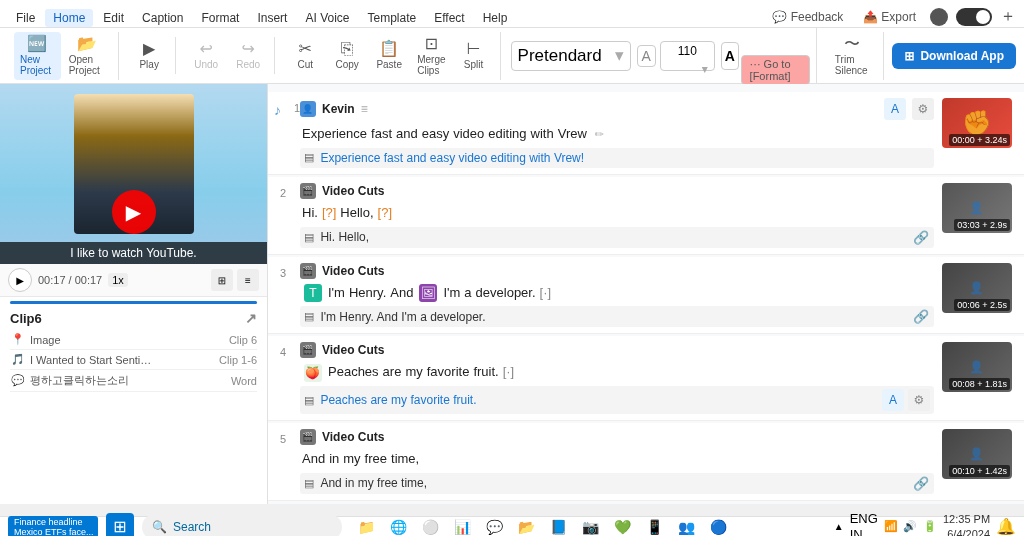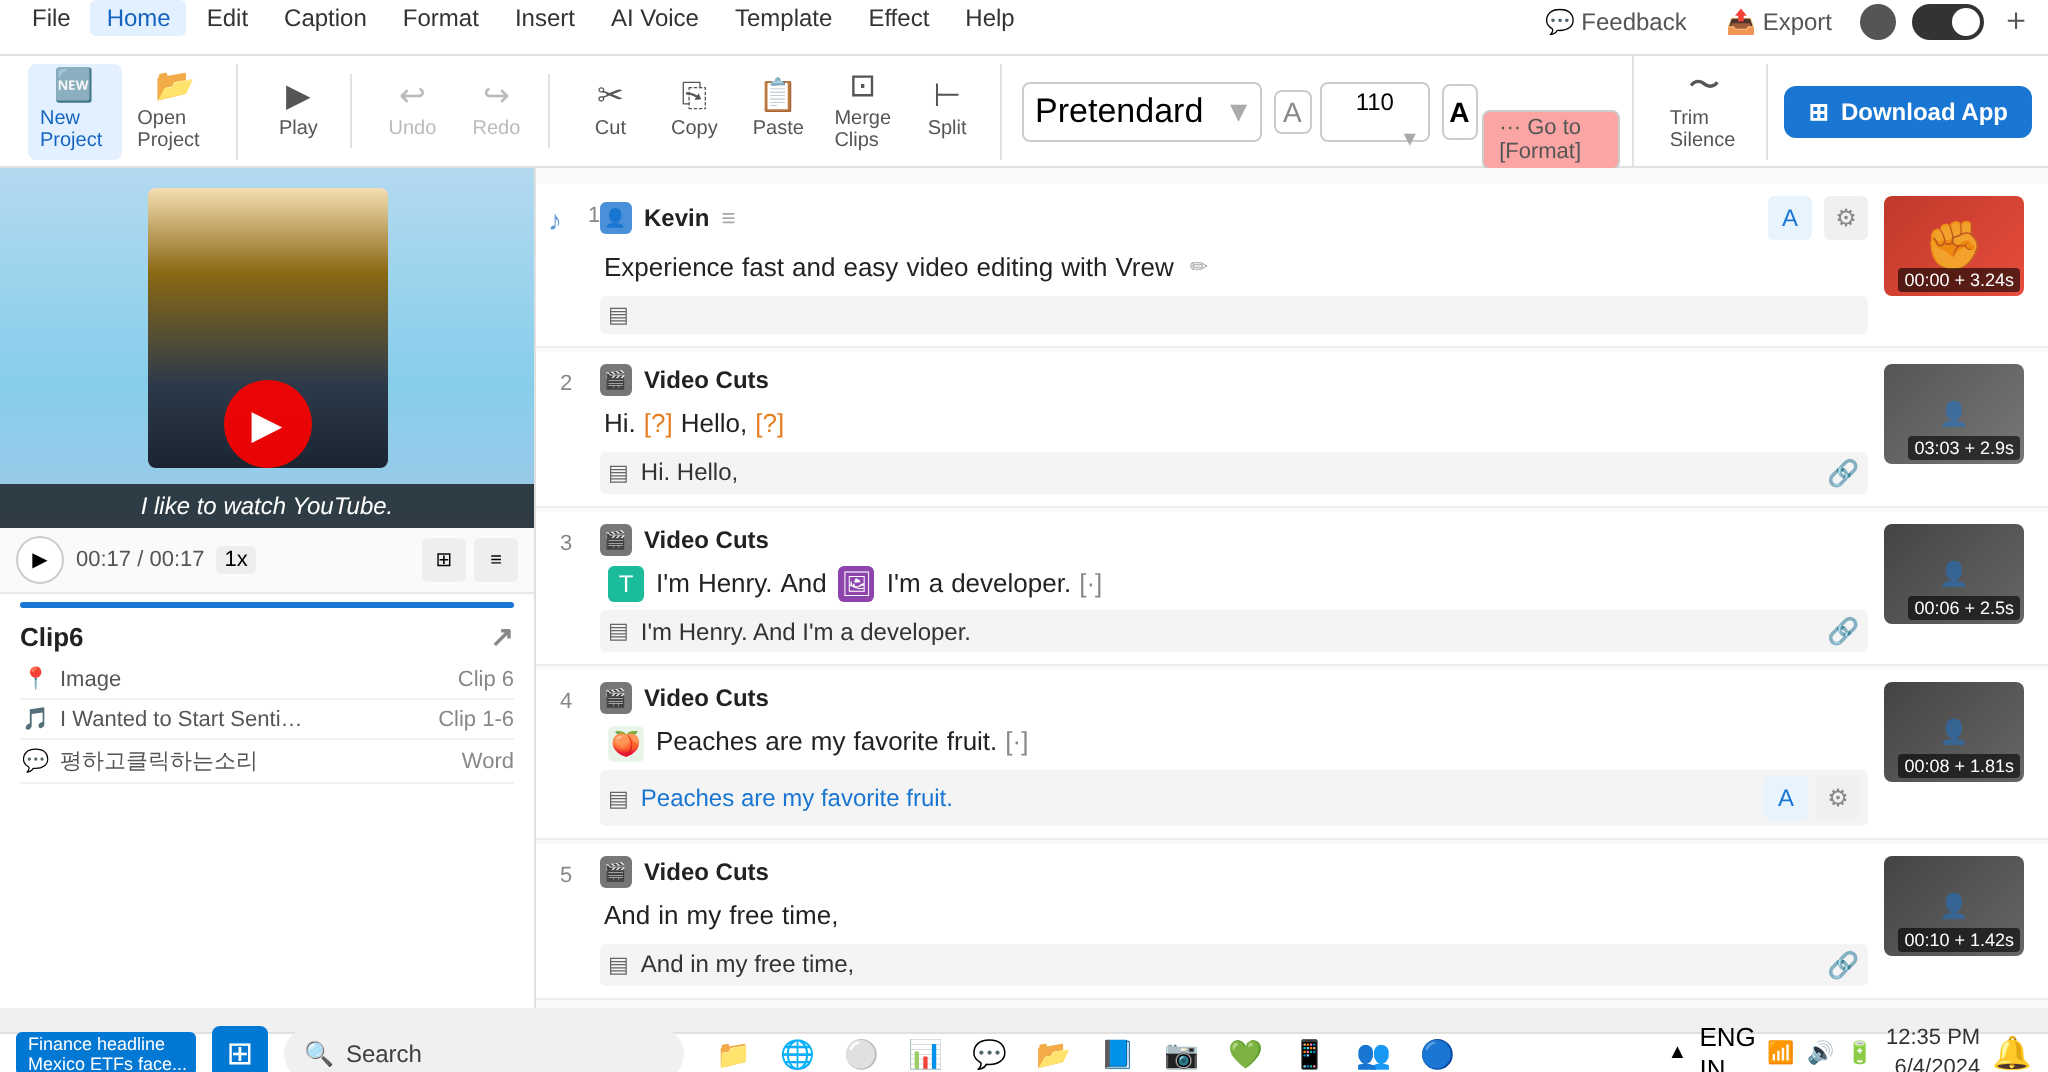--- a/index.html
+++ b/index.html
@@ -1,19 +1,19 @@
 <!DOCTYPE html>
 <html><head>
   <meta charset="utf-8">
   <style>
     * { margin: 0; padding: 0; box-sizing: border-box; }
     body { font-family: 'Segoe UI', Arial, sans-serif; font-size: 12px; background: #f0f0f0; width: 1024px; height: 536px; overflow: hidden; }
 
     
-    .menu-bar { display: flex; align-items: flex-start; background: #fff; border-bottom: 1px solid #e0e0e0; height: 28px; padding: 0 8px; gap: 2px; }
+    .menu-bar { display: flex; align-items: flex-end; background: #fff; border-bottom: 1px solid #e0e0e0; height: 28px; padding: 0 8px; gap: 2px; }
     .menu-item { padding: 2px 8px; font-size: 12px; color: #333; cursor: pointer; border-radius: 3px; }
     .menu-item.active { background: #e3f0ff; color: #1565c0; }
     .menu-spacer { flex: 1; }
     .menu-right { display: flex; align-items: center; gap: 8px; font-size: 12px; color: #555; }
     .menu-right-btn { display: flex; align-items: center; gap: 3px; cursor: pointer; padding: 2px 6px; border-radius: 3px; }
     .theme-toggle { display: flex; align-items: center; background: #333; border-radius: 10px; padding: 1px; width: 36px; height: 18px; position: relative; cursor: pointer; }
     .theme-toggle-circle { width: 14px; height: 14px; background: #fff; border-radius: 50%; position: absolute; right: 2px; }
 
     
     .toolbar { display: flex; align-items: center; background: #fff; border-bottom: 1px solid #e0e0e0; height: 56px; padding: 0 8px; gap: 4px; }
@@ -32,21 +32,21 @@
 
     
     .main { display: flex; height: calc(536px - 28px - 56px - 32px); }
 
     
     .left-panel { width: 268px; min-width: 268px; background: #fff; border-right: 1px solid #e0e0e0; display: flex; flex-direction: column; }
     .video-preview { width: 100%; height: 180px; background: #87CEEB; position: relative; overflow: hidden; }
     .video-preview-content { width: 100%; height: 100%; background: linear-gradient(180deg, #b3d9f0 0%, #87CEEB 60%, #a0c8e8 100%); display: flex; align-items: center; justify-content: center; position: relative; }
     .video-person { width: 120px; height: 140px; background: linear-gradient(180deg, #f5deb3 0%, #8B6914 30%, #2d3a4a 70%, #1a2530 100%); border-radius: 4px; position: absolute; top: 10px; left: 50%; transform: translateX(-50%); }
     .youtube-badge { position: absolute; bottom: 30px; left: 50%; transform: translateX(-50%); background: rgba(255,0,0,0.9); border-radius: 50%; width: 44px; height: 44px; display: flex; align-items: center; justify-content: center; color: white; font-size: 20px; }
-    .subtitle-bar { position: absolute; bottom: 0; left: 0; right: 0; background: rgba(0,0,0,0.7); color: #fff; text-align: center; padding: 4px; font-size: 12px; font-style: italic; }
+    .subtitle-bar { position: absolute; bottom: 0; left: 0; right: 0; background: rgba(0,0,0,0.7); color: #fff; text-align: center; padding: 4px; font-size: 12px; }
     .playback-bar { display: flex; align-items: center; padding: 4px 8px; gap: 6px; background: #fafafa; border-bottom: 1px solid #e8e8e8; }
     .play-btn { width: 24px; height: 24px; background: #fff; border: 1px solid #ccc; border-radius: 50%; display: flex; align-items: center; justify-content: center; cursor: pointer; font-size: 10px; }
     .time-display { font-size: 11px; color: #555; }
     .speed-btn { font-size: 11px; background: #eee; border-radius: 3px; padding: 1px 4px; cursor: pointer; }
     .view-btns { margin-left: auto; display: flex; gap: 4px; }
     .view-btn { width: 22px; height: 22px; background: #eee; border-radius: 3px; display: flex; align-items: center; justify-content: center; cursor: pointer; font-size: 10px; }
     .clip-info { padding: 6px 10px; }
     .clip-title { font-weight: 600; font-size: 13px; color: #222; margin-bottom: 4px; display: flex; align-items: center; gap: 6px; }
     .clip-row { display: flex; align-items: center; padding: 3px 0; font-size: 11px; color: #555; border-bottom: 1px solid #f0f0f0; }
     .clip-row-icon { width: 16px; text-align: center; margin-right: 4px; }
@@ -77,21 +77,21 @@
     .thumb1 { background: linear-gradient(135deg, #c0392b, #e74c3c); }
     .thumb2 { background: linear-gradient(135deg, #555, #777); }
     .thumb3 { background: linear-gradient(135deg, #444, #666); }
     .thumb4 { background: linear-gradient(135deg, #444, #666); }
     .thumb5 { background: linear-gradient(135deg, #444, #666); }
 
     
     .taskbar { display: flex; align-items: center; background: #fff; border-top: 1px solid #e0e0e0; height: 20px; padding: 0 8px; gap: 4px; position: fixed; bottom: 0; width: 1024px; }
     .taskbar-start { display: flex; align-items: center; gap: 2px; }
     .taskbar-search { display: flex; align-items: center; background: #f0f0f0; border-radius: 16px; padding: 2px 10px; gap: 6px; min-width: 200px; height: 26px; }
-    .taskbar-search-text { font-size: 12px; color: #404040; }
+    .taskbar-search-text { font-size: 12px; color: #0369a1; }
     .taskbar-apps { display: flex; align-items: center; gap: 6px; margin-left: 8px; }
     .taskbar-app { width: 26px; height: 26px; display: flex; align-items: center; justify-content: center; font-size: 14px; cursor: pointer; border-radius: 4px; }
     .taskbar-spacer { flex: 1; }
     .taskbar-tray { display: flex; align-items: center; gap: 6px; font-size: 11px; }
     .taskbar-time { font-size: 11px; color: #333; text-align: right; line-height: 1.3; }
     .news-ticker { background: #0078d4; color: white; font-size: 10px; padding: 1px 6px; border-radius: 3px; max-width: 90px; overflow: hidden; white-space: nowrap; text-overflow: ellipsis; cursor: pointer; }
   </style>
 </head>
 <body>
 
@@ -272,20 +272,21 @@
           <span class="word">and</span>
           <span class="word">easy</span>
           <span class="word">video</span>
           <span class="word">editing</span>
           <span class="word">with</span>
           <span class="word">Vrew</span>
           <span class="edit-icon">✏</span>
         </div>
         <div class="caption-row">
           <span class="caption-icon">▤</span>
+          <span class="caption-text">Experience fast and easy video editing with Vrew!</span>
         </div>
       </div>
       <div class="segment-thumb thumb1">
         <span style="font-size:24px;color:rgba(255,255,255,0.7);">✊</span>
         <div class="thumb-time">00:00 + 3.24s</div>
       </div>
     </div>
 
     <div class="segment">
       <div class="segment-num">2</div>

